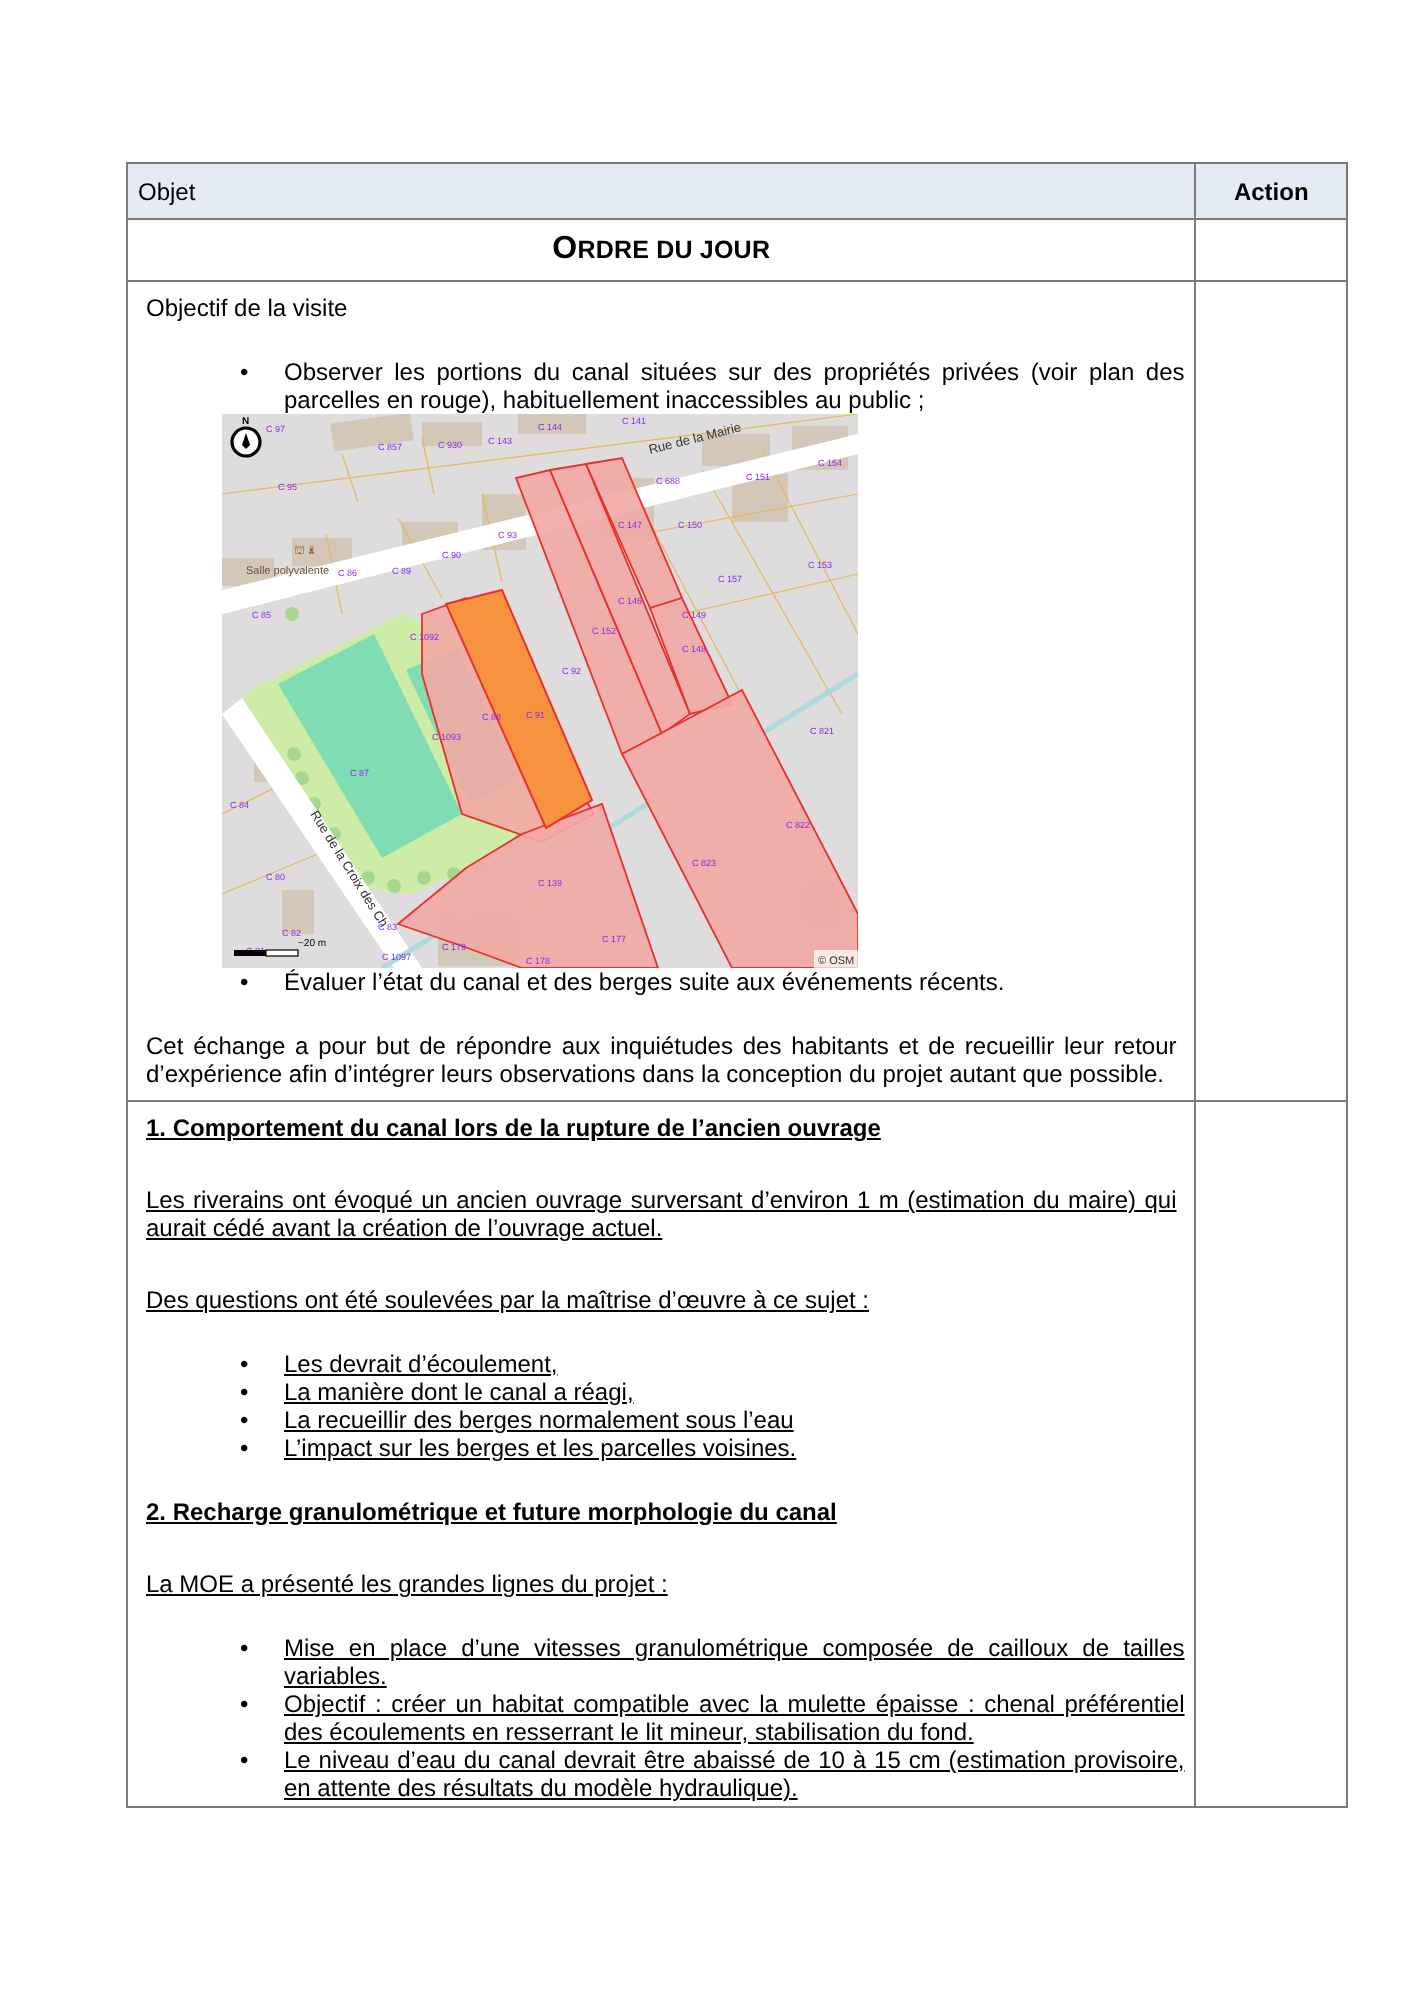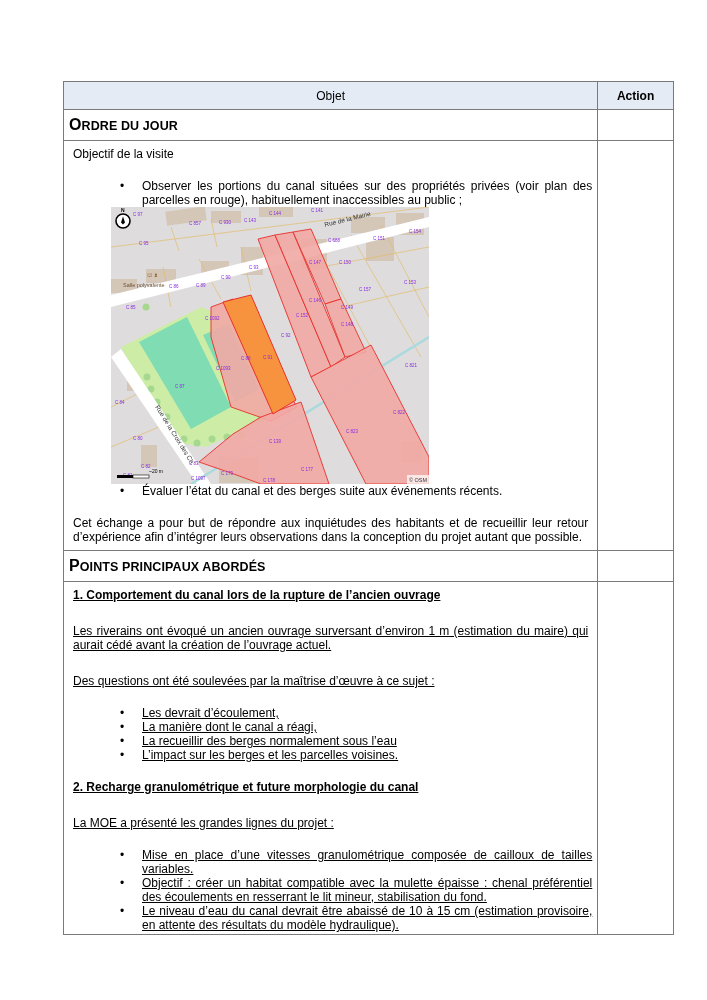--- a/index.html
+++ b/index.html
@@ -4,23 +4,23 @@
 <style>
   html, body { margin: 0; padding: 0; background: #ffffff; }
   body { width: 707px; height: 1000px; position: relative; overflow: hidden;
          font-family: "Liberation Sans", sans-serif; color: #000; }
   .doc-table { position: absolute; left: 63px; top: 81px; width: 611px;
                border-collapse: collapse; table-layout: fixed; font-size: 12px; }
   .doc-table td, .doc-table th { border: 1px solid #7a7a7a; vertical-align: top; padding: 0 5px; }
   .col-obj { width: 515px; }
   .col-act { width: 73px; }
   .hdr th { background: #e4ebf5; font-weight: normal; height: 27px; vertical-align: middle;
-            text-align: center; font-size: 12px; }
+            text-align: left; font-size: 12px; }
   .hdr th.act { text-align: center; font-weight: bold; }
-  .sec td { height: 30px; vertical-align: middle; }
+  .sec td { height: 30px; vertical-align: middle; text-align: center; }
   .sec-title { font-size: 12.5px; font-weight: bold; letter-spacing: 0.1px; }
   .sec-title .cap { font-size: 16px; }
   p { margin: 4px; line-height: 14px; text-align: justify; }
   .gap { height: 14px; }
   ul { margin: 0; padding-left: 42px; list-style: none; }
   ul li { position: relative; line-height: 14px; text-align: justify; margin-left: 31px; }
   ul li::before { content: "•"; position: absolute; left: -22px; }
   .bold { font-weight: bold; }
   .map-wrap { margin-left: 42px; width: 318px; height: 277px; position: relative; overflow: hidden; }
   .map-wrap svg { display: block; }
@@ -200,26 +200,20 @@
       </div>
       <ul>
         <li>Évaluer l’état du canal et des berges suite aux événements récents.</li>
       </ul>
       <div class="gap"></div>
       <p>Cet échange a pour but de répondre aux inquiétudes des habitants et de recueillir leur retour d’expérience afin d’intégrer leurs observations dans la conception du projet autant que possible.</p>
     </td>
     <td></td>
   </tr>
 
-  <tr class="sec">
-    <td>
-      <span class="sec-title"><span class="cap">P</span><span>OINTS PRINCIPAUX ABORDÉS</span></span>
-    </td>
-    <td></td>
-  </tr>
 
   <tr>
     <td style="padding-top:2px;padding-bottom:2px;text-decoration:underline;">
       <p class="bold">1. Comportement du canal lors de la rupture de l’ancien ouvrage</p>
       <div class="gap"></div>
       <p>Les riverains ont évoqué un ancien ouvrage surversant d’environ 1 m (estimation du maire) qui aurait cédé avant la création de l’ouvrage actuel.</p>
       <div class="gap"></div>
       <p>Des questions ont été soulevées par la maîtrise d’œuvre à ce sujet :</p>
       <div class="gap"></div>
       <ul>

